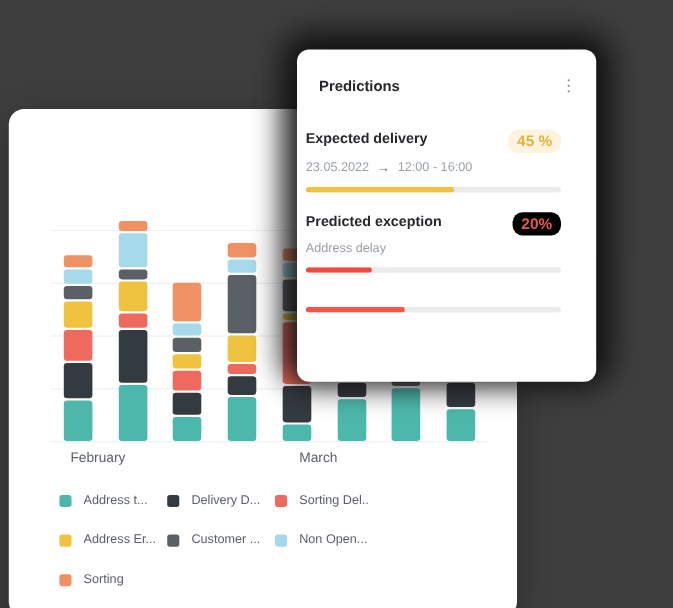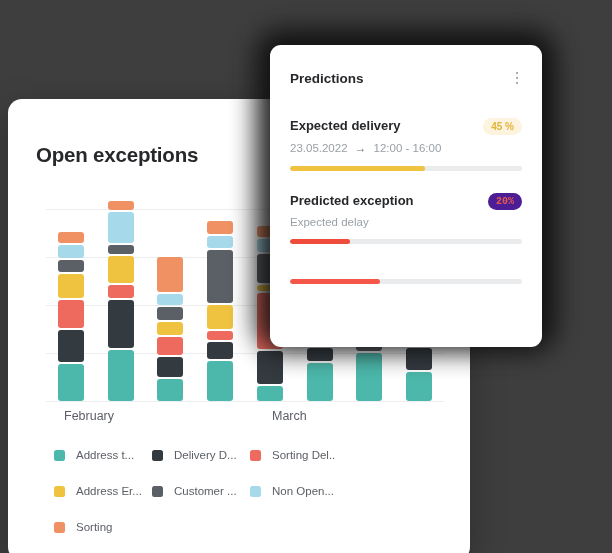--- a/index.html
+++ b/index.html
@@ -68,39 +68,38 @@
   #predictions-header {
     position: absolute; left: 20px; top: 24px; right: 16px;
     display: flex; align-items: center; justify-content: space-between;
   }
   #predictions-title { font-size: 13.5px; font-weight: bold; color: #26282b; }
   #kebab-menu { width: 18px; height: 18px; display: flex; flex-direction: column;
     align-items: center; justify-content: center; cursor: pointer; }
   #kebab-menu i { display: block; width: 2.6px; height: 2.6px; border-radius: 50%;
     background: #8c9096; margin: 1.3px 0; }
 
-  .pred-block { position: absolute; left: 20px; width: 232px; }
+  .pred-block { position: absolute; left: 8px; width: 232px; }
   .pred-row { display: flex; align-items: flex-start; justify-content: space-between; }
   .pred-name { font-size: 13px; font-weight: bold; color: #26282b; }
   .pred-badge {
-    font-size: 10px; font-weight: bold; border-radius: 9px;
+    font-size: 14px; font-weight: bold; border-radius: 9px;
     padding: 3px 8px; line-height: 1.1; white-space: nowrap;
   }
   .pred-sub { margin-top: 6px; font-size: 11.5px; color: #9aa0a6; display: flex; align-items: center; }
   .pred-sub .arrow { margin: 0 7px; font-size: 12px; color: #6d7278; }
   .track { margin-top: 11px; height: 5px; border-radius: 3px; background: #e9ebed; overflow: hidden; }
   .fill { height: 100%; border-radius: 3px; }
 </style>
 </head>
 <body>
 
 <div id="stage">
 
   <div id="exceptions-card">
-    <div id="exceptions-title">Open exceptions</div>
 
     <div id="plot">
       <div id="gridlines">
           <div class="gridline" style="top: 0px;"></div>
           <div class="gridline" style="top: 48px;"></div>
           <div class="gridline" style="top: 96px;"></div>
           <div class="gridline" style="top: 144px;"></div>
           <div class="gridline" style="top: 192px;"></div>
         </div>
       <div id="bars">
@@ -240,24 +239,24 @@
             <span class="arrow">→</span>
             <span>12:00 - 16:00</span>
           </div>
           <div class="track">
             <div class="fill" style="width: 58%; background: rgb(239, 195, 63);"></div>
           </div>
         </div>
         <div class="pred-block" style="top: 148px;">
           <div class="pred-row">
             <div class="pred-name">Predicted exception</div>
-            <div class="pred-badge" style="color: rgb(227, 90, 78); background: #4c1d95; font-family: Liberation Mono, monospace;">20%</div>
+            <div class="pred-badge" style="color: rgb(227, 90, 78); background: #000000;">20%</div>
           </div>
           <div class="pred-sub">
-            <span>Expected delay</span>
+            <span>Address delay</span>
           </div>
           <div class="track">
             <div class="fill" style="width: 26%; background: rgb(240, 76, 62);"></div>
           </div>
         </div>
         <div class="pred-block" style="top: 223px;">
           <div class="track">
             <div class="fill" style="width: 39%; background: rgb(245, 86, 74);"></div>
           </div>
         </div>

